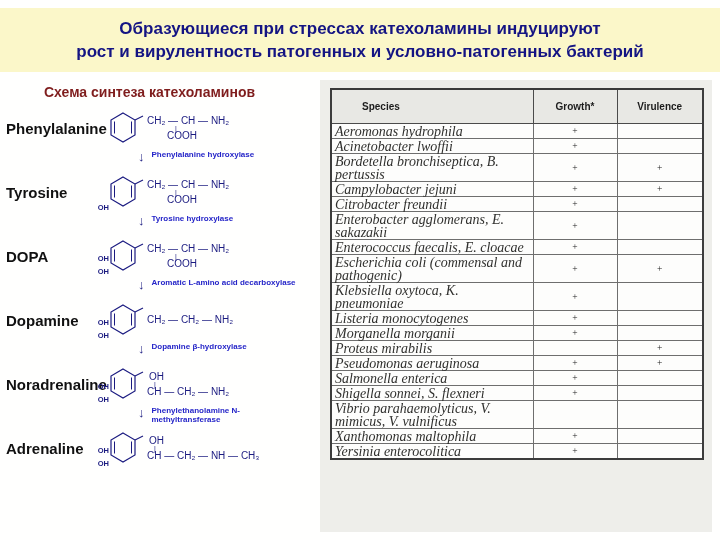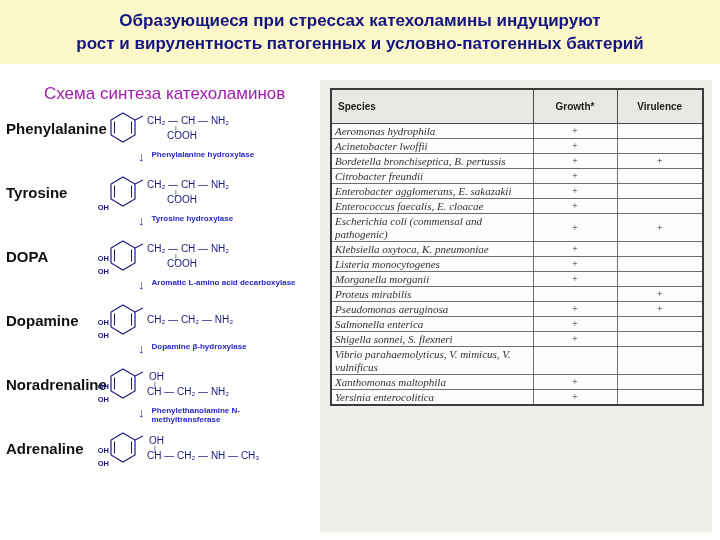--- a/index.html
+++ b/index.html
@@ -1,22 +1,22 @@
 <!DOCTYPE html>
 <html><head>
 <meta charset="utf-8">
 <style>
   html,body{margin:0;padding:0;}
   body{width:720px;height:540px;position:relative;overflow:hidden;background:#fffffe;font-family:"Liberation Sans",sans-serif;}
 
-  .title-band{position:absolute;left:0;top:0;width:720px;height:64px;background:#fbf7c9;
+  .title-band{position:absolute;left:0;top:8px;width:720px;height:64px;background:#fbf7c9;
     display:flex;flex-direction:column;align-items:center;justify-content:center;gap:1px;}
   .title-line{color:#141483;font-weight:bold;font-size:17px;line-height:22px;text-align:center;white-space:nowrap;}
 
-  .scheme-title{position:absolute;left:44px;top:84px;color:#a21caf;font-weight:normal;font-size:17px;}
+  .scheme-title{position:absolute;left:44px;top:84px;color:#7f1d1d;font-weight:bold;font-size:14px;}
 
   .scan-area{position:absolute;left:320px;top:80px;width:392px;height:452px;background:#eeeeea;}
 
   
   .pathway{position:absolute;left:6px;top:106px;width:320px;}
   .compound{display:flex;align-items:center;height:44px;}
   .c-name{width:88px;font-size:15px;font-weight:bold;color:#111;flex:0 0 auto;}
   .ohs{display:flex;flex-direction:column;justify-content:flex-end;height:40px;width:15px;text-align:right;
     font-size:7.5px;font-weight:bold;color:#1b1b80;line-height:9px;flex:0 0 auto;gap:4px;}
   .hex{flex:0 0 auto;margin:0 1px;}
@@ -27,23 +27,23 @@
   .chain-acid{margin-left:20px;}
   .chain-acid:not(:empty)::before{content:"|";display:block;margin-left:8px;font-size:7px;line-height:5px;font-weight:normal;}
   .enzyme-row{display:flex;align-items:flex-start;gap:7px;height:20px;padding-left:132px;}
   .arrow{color:#1b1b80;font-size:13px;line-height:13px;}
   .enzyme{color:#2525c8;font-size:8px;font-weight:bold;line-height:9px;max-width:155px;}
 
   
   table.species-table{position:absolute;left:330px;top:88px;width:372px;border-collapse:collapse;
     background:#fdfdfc;border:2px solid #3c3c3c;table-layout:fixed;}
   .species-table th{border:1px solid #4a4a4a;background:#e8e8e4;font-size:10px;color:#1c1c1c;padding:11px 4px;font-weight:bold;}
-  .species-table th.h-species{text-align:left;padding-left:6px;}
+  .species-table th.h-species{text-align:left;padding-left:30px;}
   .species-table td{border:1px solid #6e6e6e;padding:0.5px 3px;vertical-align:middle;}
-  td.sp{font-family:"Liberation Serif",serif;font-style:italic;font-size:11px;line-height:13px;color:#30302e;}
+  td.sp{font-family:"Liberation Serif",serif;font-style:italic;font-size:14px;line-height:13px;color:#30302e;}
   td.mark{text-align:center;font-size:9.5px;color:#222;font-family:"Liberation Serif",serif;}
 </style>
 </head>
 <body>
 
 <div class="title-band">
   <div class="title-line">Образующиеся при стрессах катехоламины индуцируют</div>
   <div class="title-line">рост и вирулентность патогенных и условно-патогенных бактерий</div>
 </div>
 
@@ -212,20 +212,25 @@
         <td class="mark"></td>
       </tr>
 
       <tr>
         <td class="sp">Bordetella bronchiseptica, B. pertussis</td>
         <td class="mark">+</td>
         <td class="mark">+</td>
       </tr>
 
 
+      <tr>
+        <td class="sp">Campylobacter jejuni</td>
+        <td class="mark">+</td>
+        <td class="mark">+</td>
+      </tr>
 
       <tr>
         <td class="sp">Citrobacter freundii</td>
         <td class="mark">+</td>
         <td class="mark"></td>
       </tr>
 
       <tr>
         <td class="sp">Enterobacter agglomerans, E. sakazakii</td>
         <td class="mark">+</td>

